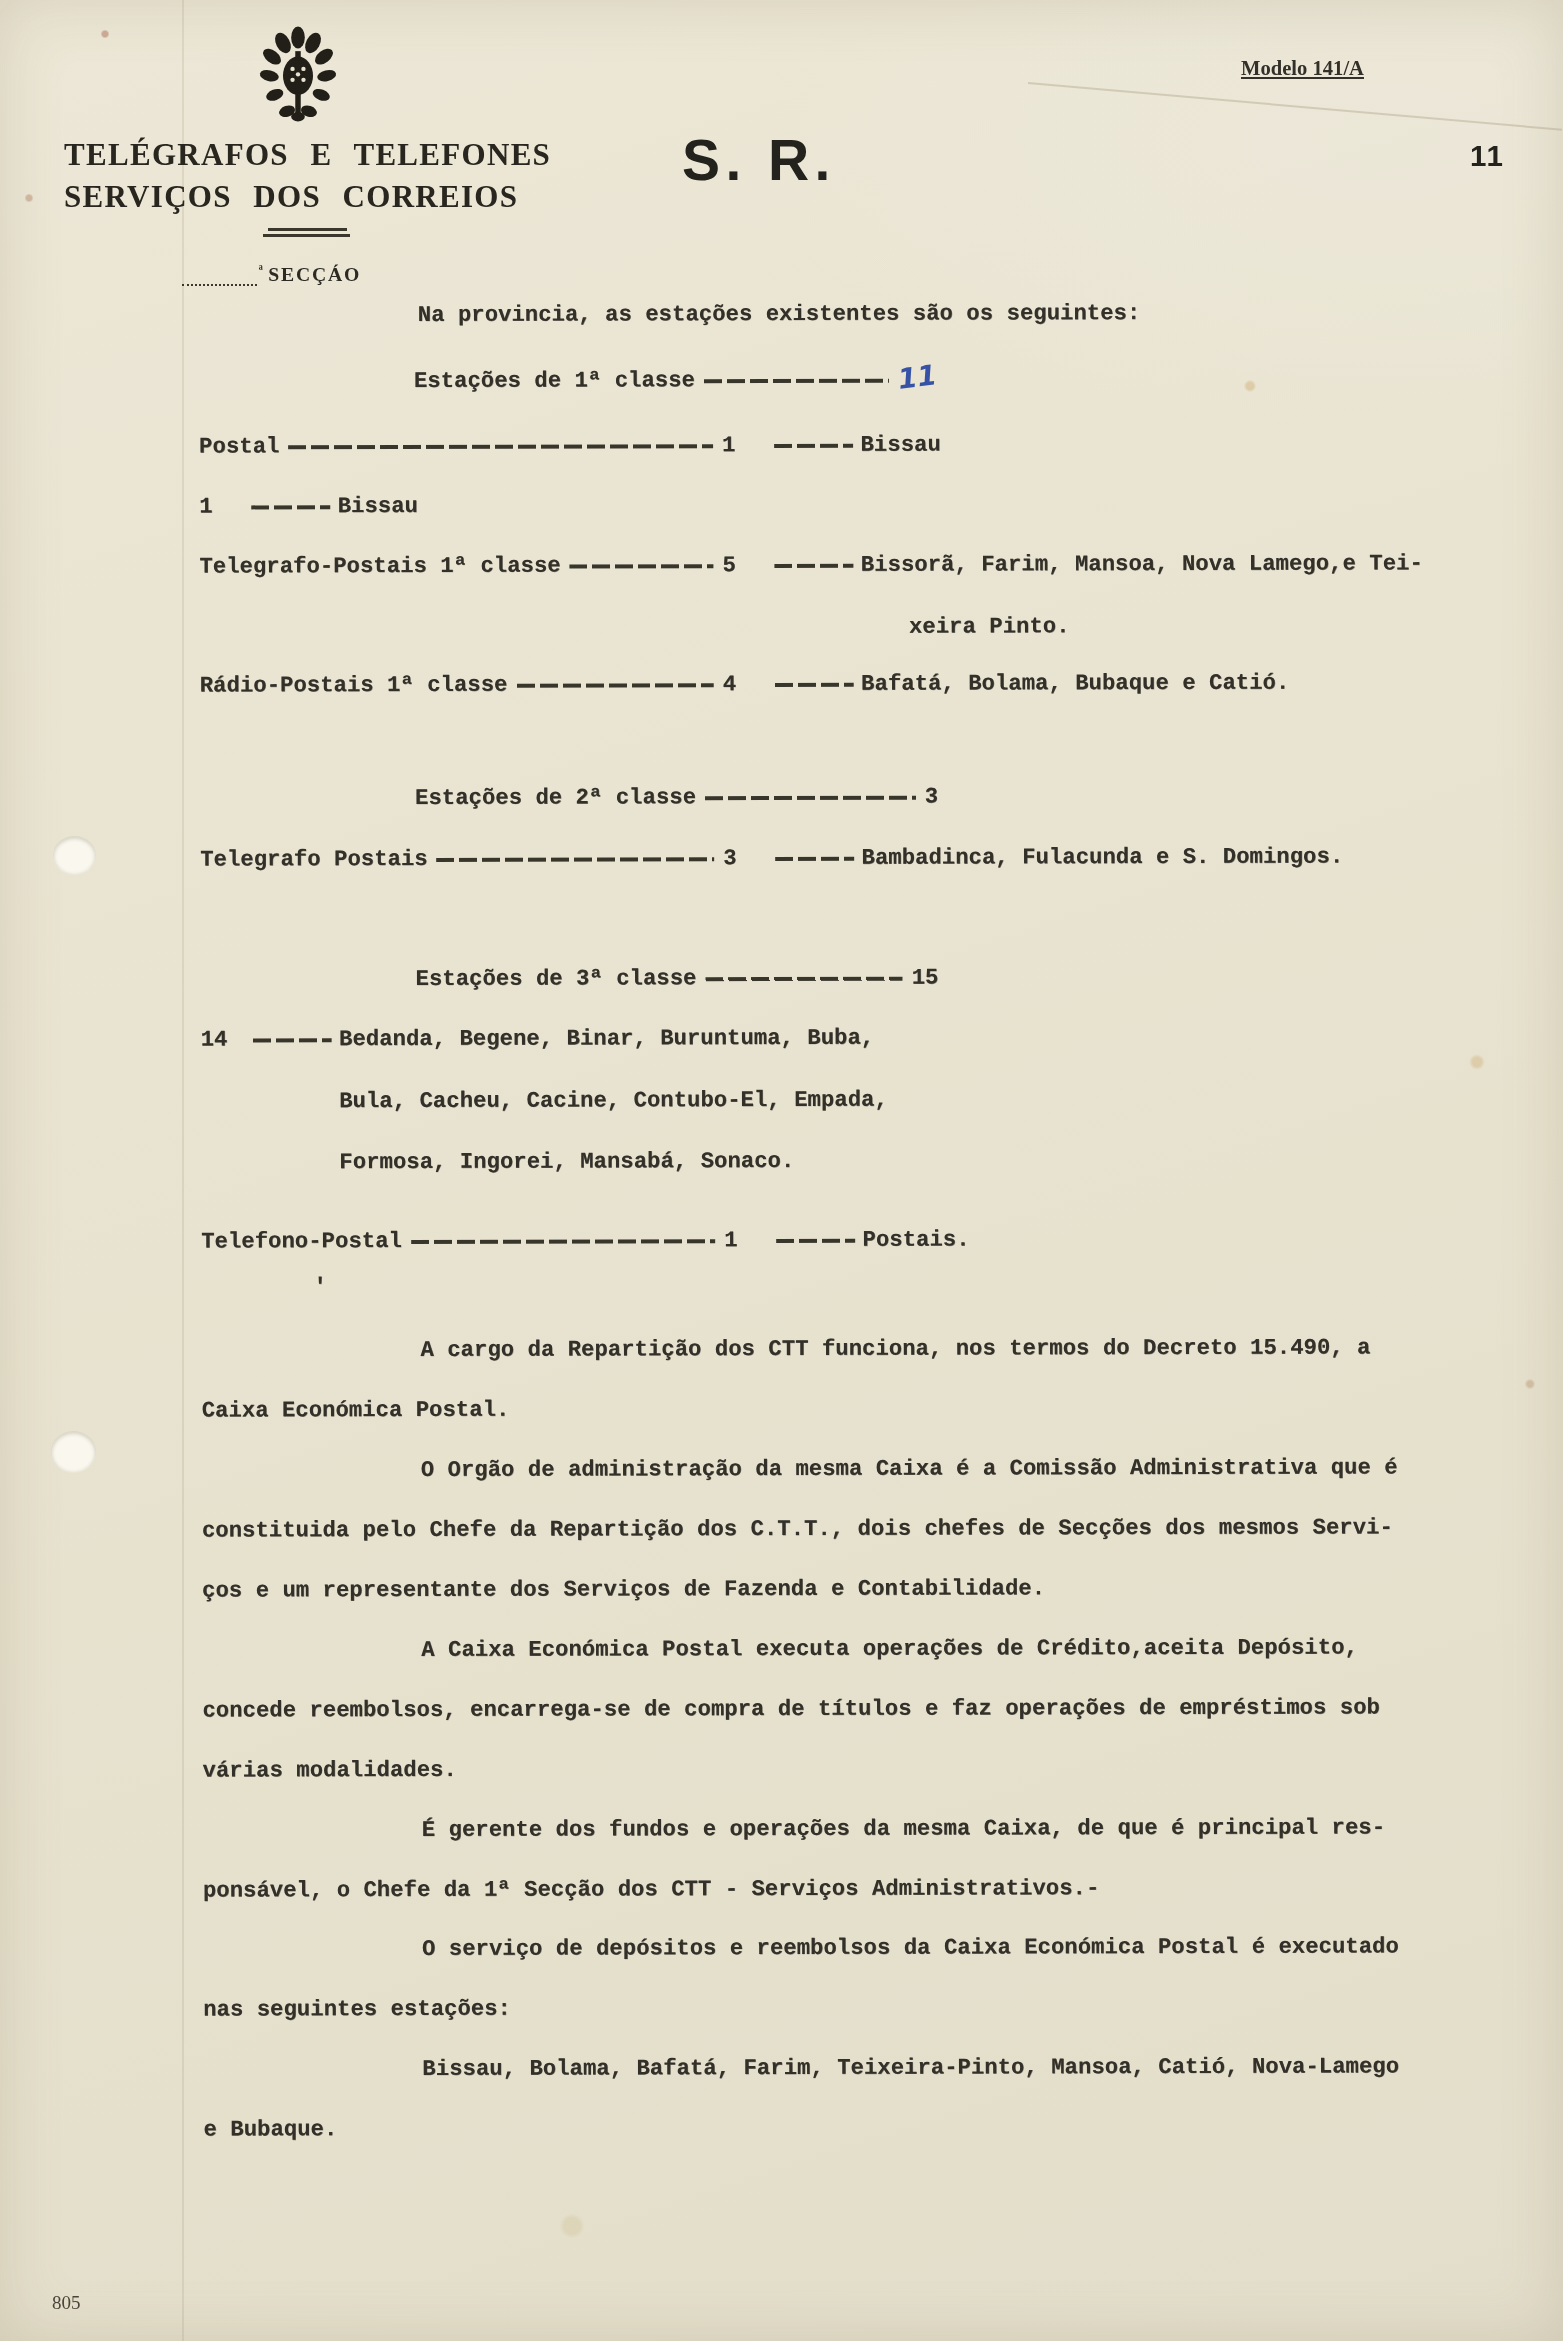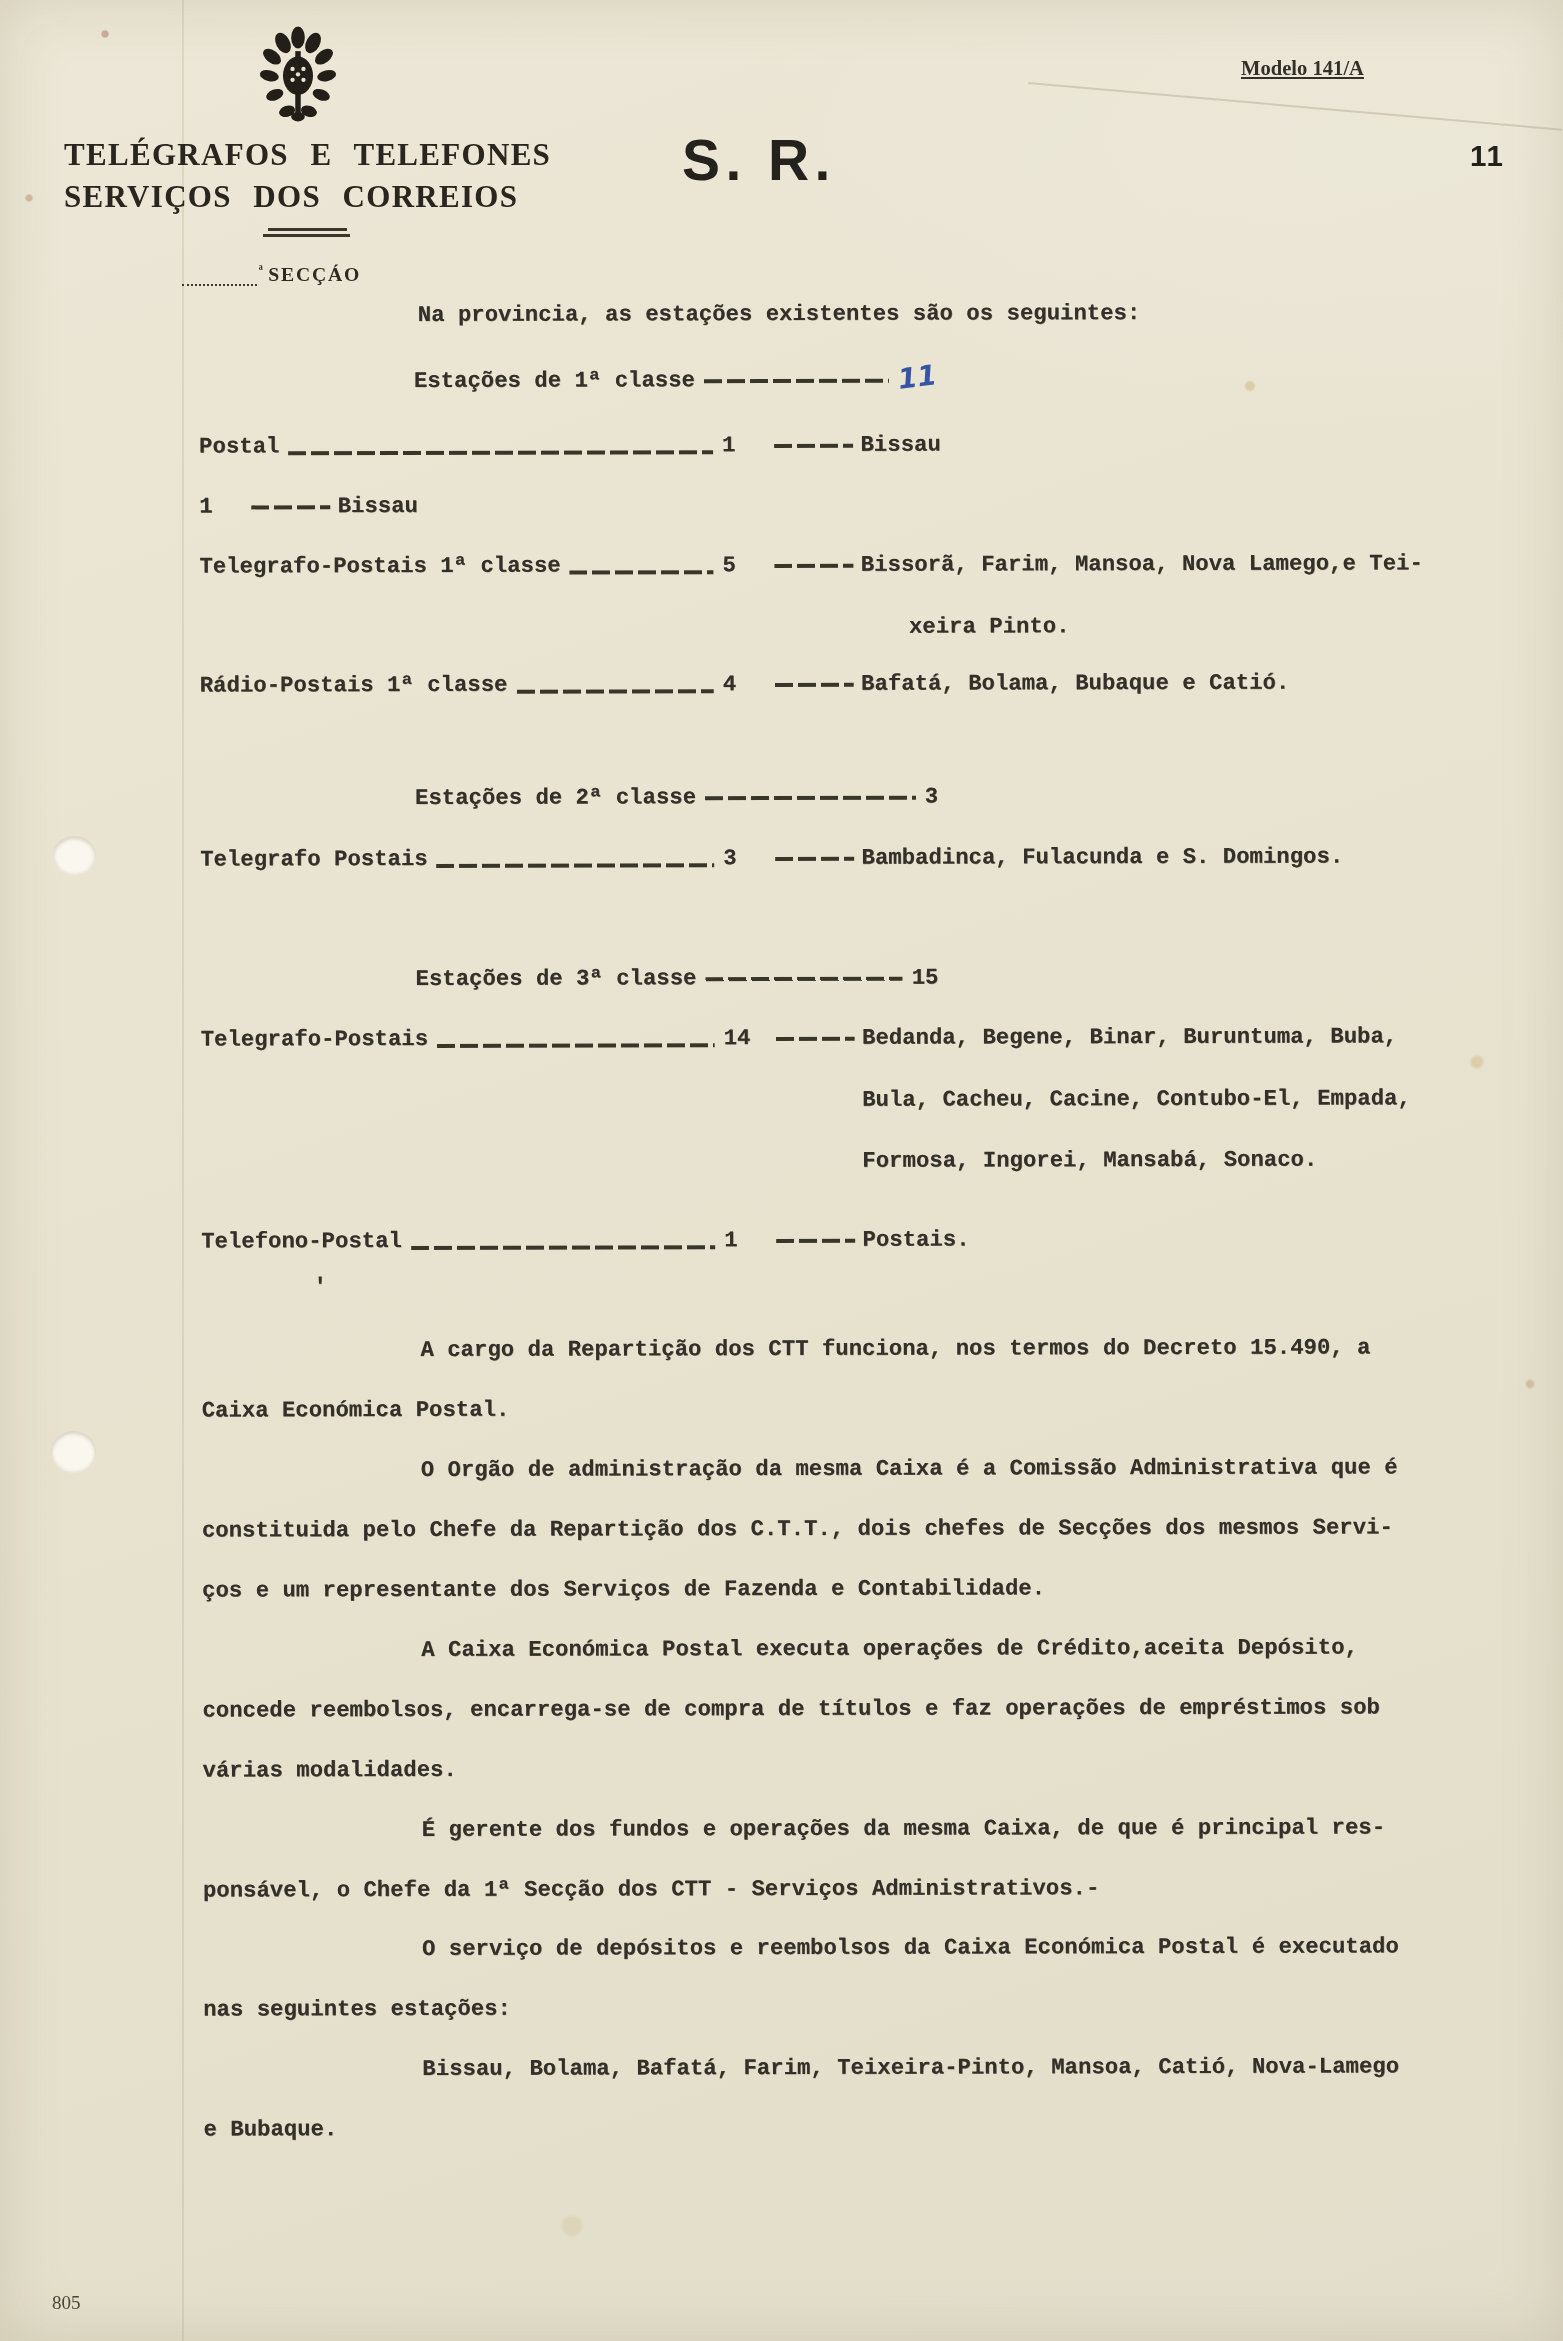--- a/index.html
+++ b/index.html
@@ -43,21 +43,21 @@
   .seccao .lbl{font-size:19.7px;letter-spacing:1.8px;}
   
   .typed{position:absolute;inset:0;transform:rotate(-.15deg);
          font-family:"Liberation Mono","DejaVu Sans Mono",monospace;
          font-weight:bold;font-size:22.3px;color:#33302a;
          text-shadow:0.4px 0.4px 0.6px rgba(45,42,32,.5);}
   .tline{line-height:29.5px;white-space:nowrap;}
   .row,.hdr{position:absolute;display:flex;align-items:flex-start;}
   .row{left:201px;width:1273px;}
   .hdr{left:416px;width:523px;}
-  .c1{display:flex;width:523px;flex:none;align-items:center;}
+  .c1{display:flex;width:523px;flex:none;align-items:flex-start;}
   .lead{flex:1;height:4.5px;margin:12.5px 9px 0;
         background:repeating-linear-gradient(90deg,#38352b 0 18px,rgba(0,0,0,0) 18px 23px);}
   .lead2{flex:none;width:79px;height:4.5px;margin:12.5px 7.2px 0;
         background:repeating-linear-gradient(90deg,#38352b 0 18px,rgba(0,0,0,0) 18px 23px);}
   .num{flex:none;width:45px;line-height:29.5px;}
   .stations{flex:none;max-width:626px;}
   .sline{line-height:29.5px;margin-bottom:32px;white-space:nowrap;}
   .indent40{margin-left:48px;}
   .hand{color:#3653a6;font-family:"DejaVu Sans",sans-serif;font-style:italic;font-weight:bold;
         font-size:28px;transform:rotate(-7deg);margin-top:-2.7px;text-shadow:none;line-height:29.5px;}
@@ -186,24 +186,20 @@
       <span class="stations"><span class="sline">Bambadinca, Fulacunda e S. Domingos.</span></span>
     </div>
 
     <div class="hdr" style="top:964px">
       <span class="tline">Estações de 3ª classe</span>
       <span class="lead"></span>
       <span class="tline">15</span>
     </div>
 
     <div class="row" style="top:1024px">
-      <span class="c1">
-          <span class="tline">Telegrafo-Postais</span>
-          <span class="lead"></span>
-        </span>
       <span class="num">14</span>
       <span class="lead2"></span>
       <span class="stations">
         <div class="sline">Bedanda, Begene, Binar, Buruntuma, Buba,</div>
         <div class="sline">Bula, Cacheu, Cacine, Contubo-El, Empada,</div>
         <div class="sline">Formosa, Ingorei, Mansabá, Sonaco.</div>
       </span>
     </div>
 
     <div class="row" style="top:1226px">

